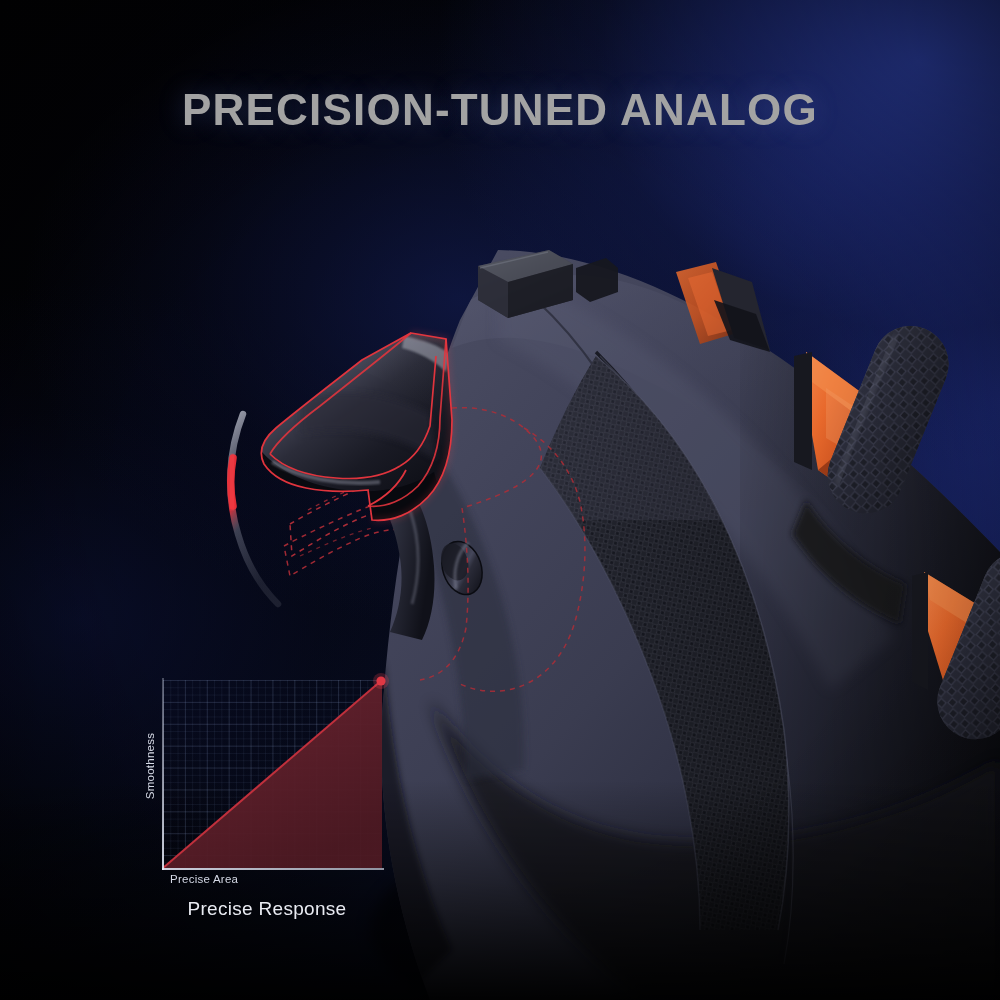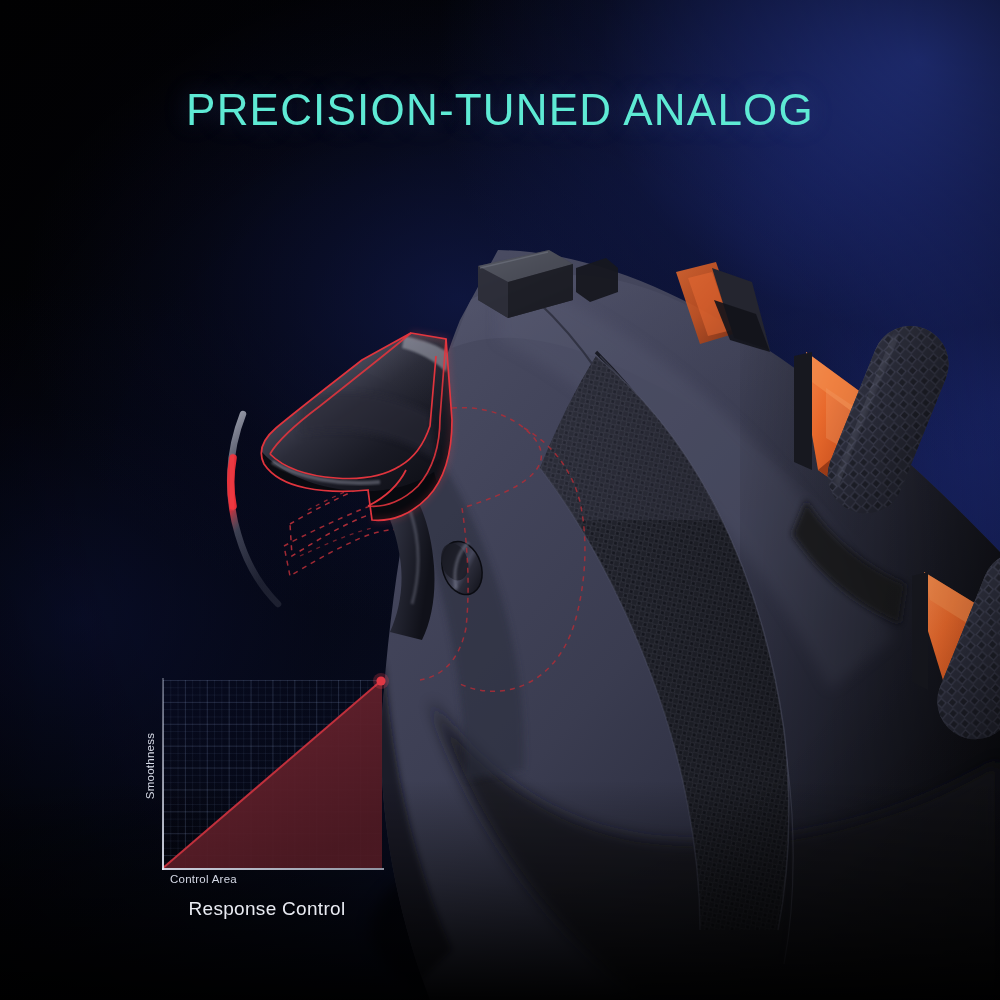--- a/index.html
+++ b/index.html
@@ -50,25 +50,25 @@
 
   
   #headline{
     position:absolute;left:0;right:0;top:62px;
     text-align:center;
     z-index:40;
     pointer-events:none;
   }
   #headline .line{
     display:block;
-    color:#5eead4;
+    color:#a3a3a3;
     font-size:44px;
     letter-spacing:1.2px;
     line-height:53px;
-    font-weight:400;
+    font-weight:700;
     text-shadow:0 0 26px rgba(110,140,235,.28);
   }
 
   
   #art{position:absolute;inset:0;z-index:20;}
   #art svg{display:block;width:1000px;height:1000px;}
 
   
   #chart{
     position:absolute;
@@ -452,17 +452,17 @@
       <svg class="plotsvg" viewBox="0 0 219 188">
         <circle cx="218" cy="1" r="4.6" fill="#d6343f"></circle>
         <circle cx="218" cy="1" r="8" fill="#ff4a55" opacity="0.22"></circle>
       </svg>
     </div>
 
     <div class="axis-y"></div>
     <div class="axis-x"></div>
 
     <div class="ylabel">Smoothness</div>
-    <div class="xlabel">Control Area</div>
-    <div class="caption">Response Control</div>
+    <div class="xlabel">Precise Area</div>
+    <div class="caption">Precise Response</div>
   </div>
 
 </div>
 
 </body></html>

